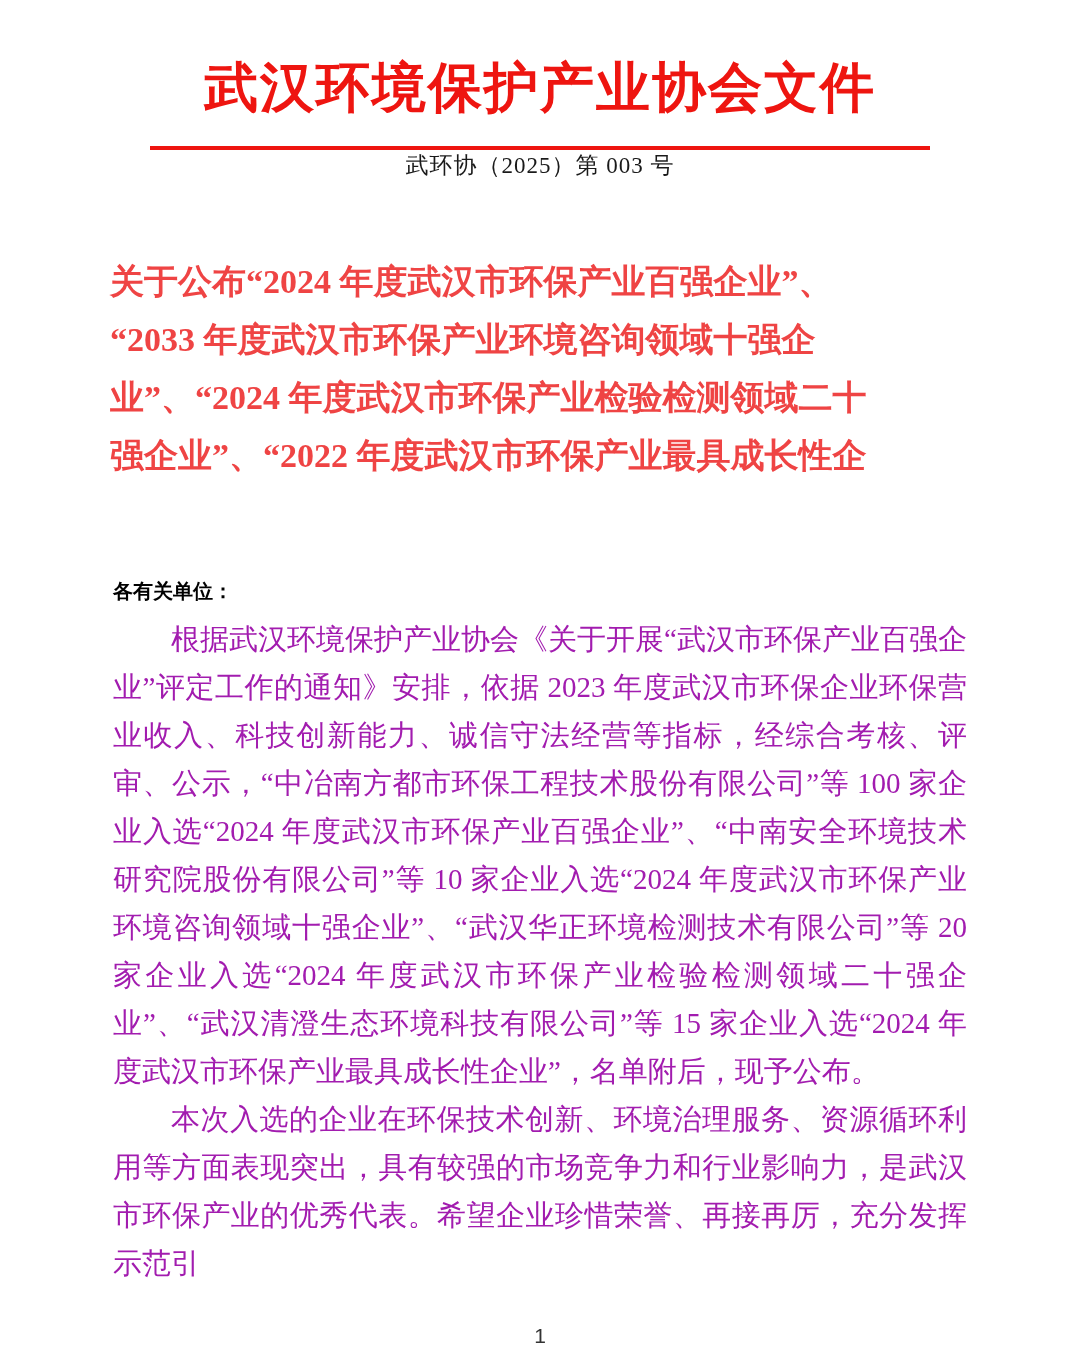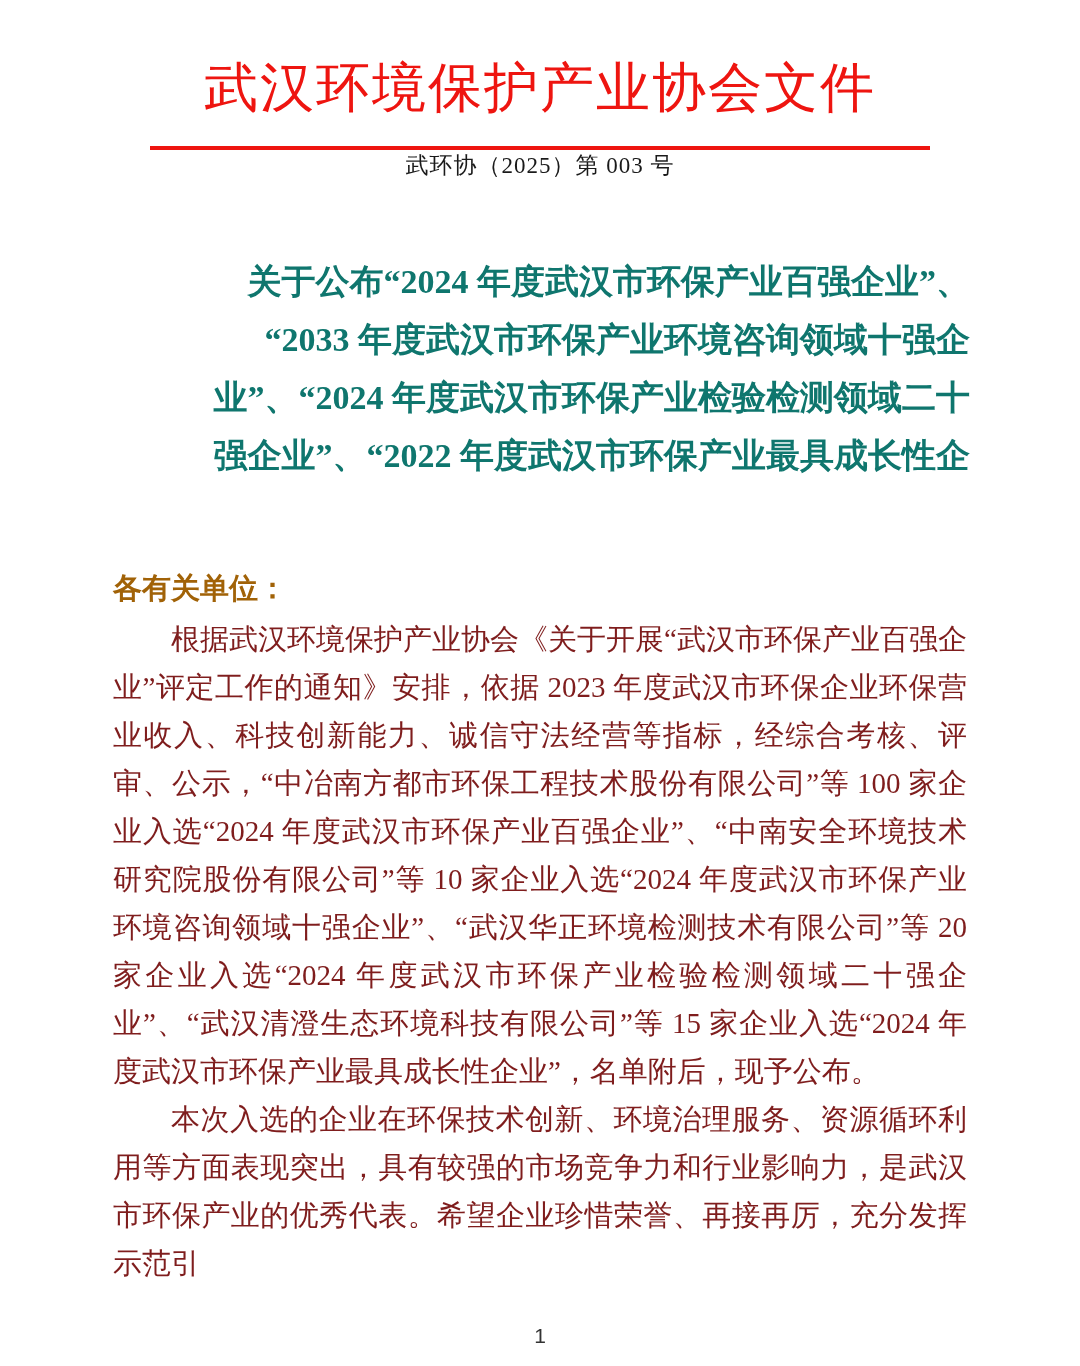--- a/index.html
+++ b/index.html
@@ -11,63 +11,63 @@
     margin: 0 auto;
     background: var(--paper, #ffffff);
     font-family: "Liberation Serif", "DejaVu Serif", serif;
     color: #1a1a1a;
     overflow: hidden;
   }
   .letterhead-title {
     margin-top: 52px;
     text-align: center;
     font-family: "Liberation Sans", "DejaVu Sans", sans-serif;
-    font-weight: normal;
+    font-weight: bold;
     font-size: 54px;
     letter-spacing: 2px;
     color: var(--accent, #ee1510);
     line-height: 1.3;
   }
   .letterhead-divider {
     width: 780px;
     height: 4px;
     margin: 24px auto 0 auto;
     background: var(--accent, #ee1510);
   }
   .doc-number {
     text-align: center;
     font-size: 23px;
     color: #1a1a1a;
     letter-spacing: 1px;
   }
   .doc-title {
     margin: 72px auto 0 auto;
     width: 860px;
-    text-align: right;
+    text-align: left;
     font-weight: bold;
     font-size: 34px;
     line-height: 58px;
-    color: #0f766e;
+    color: #ef4444;
   }
   .body-block {
     margin-top: 82px;
     padding: 0 113px;
     font-size: 29px;
     line-height: 48px;
     text-align: justify;
   }
   .salutation {
-    font-family: Liberation Mono, monospace;
+    font-family: Liberation Serif, serif;
     font-weight: bold;
-    font-size: 29px;
-    color: #a16207;
+    font-size: 20px;
+    color: #000000;
   }
   .body-paragraph {
     text-indent: 2em;
-    color: #7f1d1d;
+    color: #a21caf;
   }
   .page-number {
     position: absolute;
     bottom: 18px;
     left: 0;
     width: 100%;
     text-align: center;
     font-family: "Liberation Sans", "DejaVu Sans", sans-serif;
     font-size: 21px;
     color: #333333;

